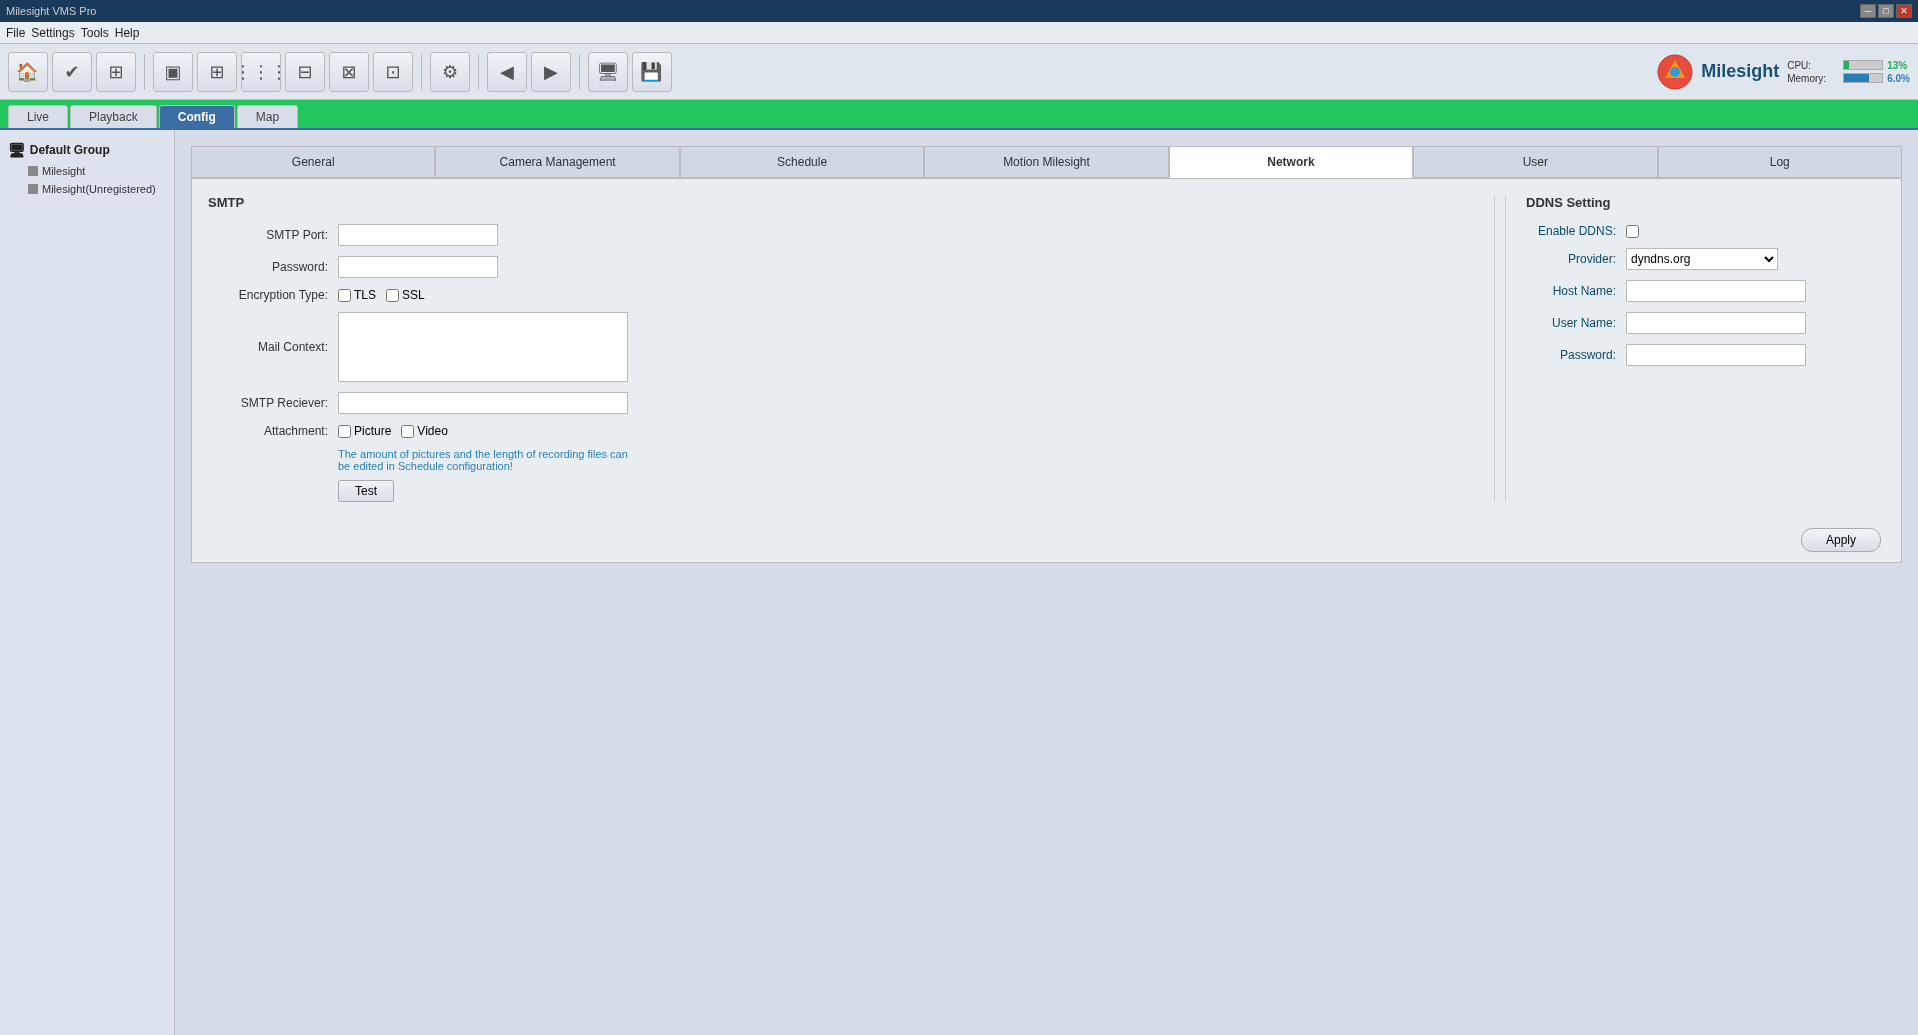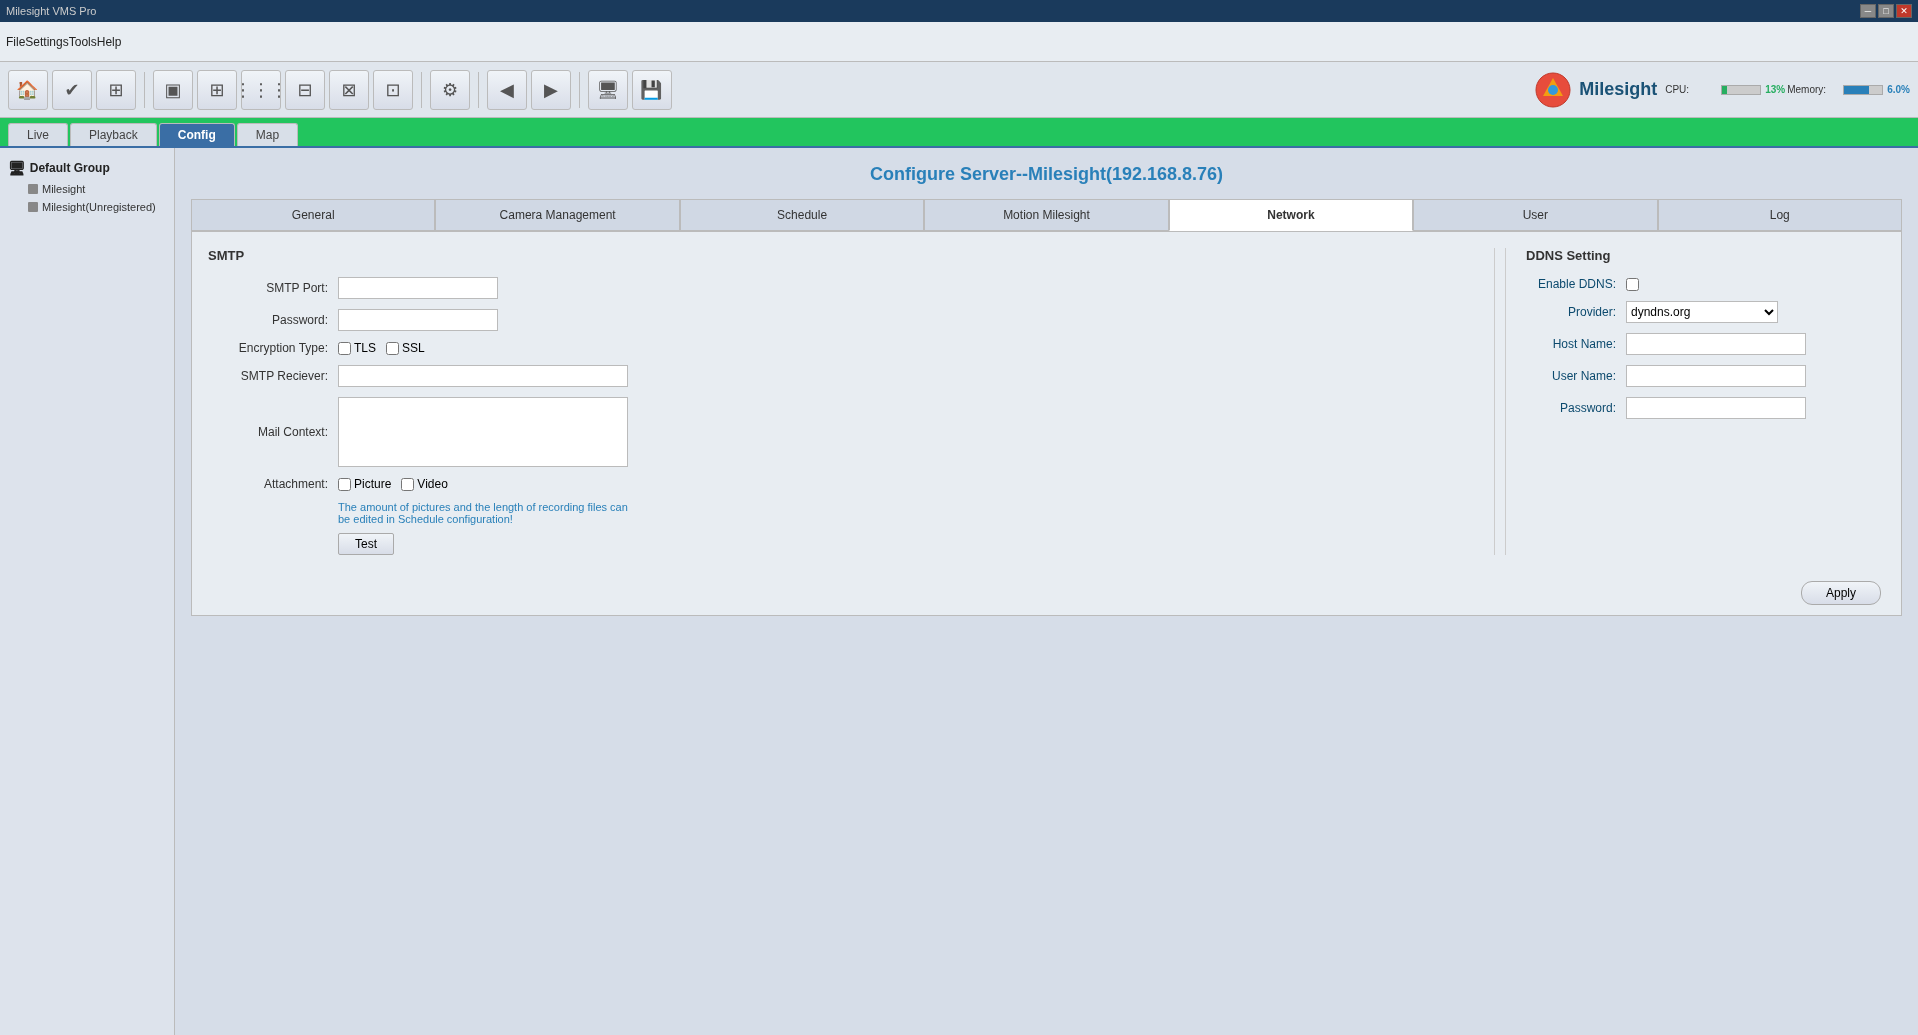--- a/index.html
+++ b/index.html
@@ -6,29 +6,29 @@
     body { font-family: 'Segoe UI', Tahoma, sans-serif; font-size: 12px; background: #d6dde8; overflow: hidden; width: 1918px; height: 1035px; }
 
     
     #title-bar { background: #1a3a5c; height: 22px; display: flex; align-items: center; padding: 0 6px; color: #ccc; font-size: 11px; }
     #title-bar span { flex: 1; }
     #title-bar .win-controls { display: flex; gap: 2px; }
     #title-bar .win-btn { width: 16px; height: 14px; background: #888; border: 1px solid #666; cursor: pointer; font-size: 9px; display: flex; align-items: center; justify-content: center; color: #fff; }
     #title-bar .win-btn.close { background: #c0392b; }
 
     
-    #menu-bar { background: #e8edf2; height: 40px; display: flex; align-items: center; padding: 0 6px; gap: 0; border-bottom: 1px solid #bbb; }
+    #menu-bar { background: #e8edf2; height: 22px; display: flex; align-items: center; padding: 0 6px; gap: 6px; border-bottom: 1px solid #bbb; }
     #menu-bar span { font-size: 12px; color: #222; cursor: pointer; }
 
     
     #toolbar { background: #e0e6ed; height: 56px; display: flex; align-items: center; padding: 0 8px; gap: 4px; border-bottom: 1px solid #bbb; }
     .tb-btn { width: 40px; height: 40px; background: linear-gradient(to bottom, #f0f4f8, #d8dde8); border: 1px solid #bbb; border-radius: 3px; display: flex; align-items: center; justify-content: center; cursor: pointer; font-size: 18px; color: #555; }
     .tb-separator { width: 1px; height: 36px; background: #bbb; margin: 0 4px; }
     .tb-logo { margin-left: auto; display: flex; align-items: center; gap: 8px; }
-    .tb-stats { display: flex; flex-direction: row; font-size: 10px; gap: 2px; }
+    .tb-stats { display: flex; flex-direction: column; font-size: 10px; gap: 2px; }
     .tb-stat-row { display: flex; align-items: center; gap: 4px; }
     .tb-stat-label { color: #333; width: 52px; }
     .tb-stat-bar { width: 40px; height: 10px; background: #ccc; border: 1px solid #aaa; }
     .tb-stat-fill-cpu { height: 100%; background: #27ae60; width: 13%; }
     .tb-stat-fill-mem { height: 100%; background: #2980b9; width: 64%; }
 
     
     #nav-tabs { background: #22c55e; height: 30px; display: flex; align-items: flex-end; padding: 0 8px; gap: 2px; border-bottom: 2px solid #3a6ea5; }
     .nav-tab { padding: 4px 18px; background: #d8dfe8; border: 1px solid #bbb; border-bottom: none; border-radius: 3px 3px 0 0; cursor: pointer; font-size: 12px; color: #444; }
     .nav-tab.active { background: #3a6ea5; color: #fff; font-weight: bold; }
@@ -170,21 +170,20 @@
       <span class="dot"></span>
       <span>Milesight</span>
     </div>
     <div class="sidebar-item">
       <span class="dot"></span>
       <span>Milesight(Unregistered)</span>
     </div>
   </div>
 
   <div id="content">
-    <div id="page-title">Configure Server--Milesight(192.168.8.76)</div>
 
     <div id="config-tabs">
       <div class="config-tab">General</div>
       <div class="config-tab">Camera Management</div>
       <div class="config-tab">Schedule</div>
       <div class="config-tab">Motion Milesight</div>
       <div class="config-tab active">Network</div>
       <div class="config-tab">User</div>
       <div class="config-tab">Log</div>
     </div>
@@ -210,26 +209,26 @@
                 <input type="checkbox" class="form-checkbox" style="">
                 <span>TLS</span>
               </div>
               <div class="enc-cb">
                 <input type="checkbox" class="form-checkbox" style="">
                 <span>SSL</span>
               </div>
             </div>
           </div>
           <div class="form-row">
+            <span class="form-label">Mail Context:</span>
+            <textarea class="form-textarea" style=""></textarea>
+          </div>
+          <div class="form-row">
             <span class="form-label">SMTP Reciever:</span>
             <input type="text" class="form-input-wide" value="" style="">
-          </div>
-          <div class="form-row">
-            <span class="form-label">Mail Context:</span>
-            <textarea class="form-textarea" style=""></textarea>
           </div>
           <div class="form-row">
             <span class="form-label">Attachment:</span>
             <div class="att-row">
               <div class="att-cb">
                 <input type="checkbox" class="form-checkbox" style="">
                 <span>Picture</span>
               </div>
               <div class="att-cb">
                 <input type="checkbox" class="form-checkbox" style="">

